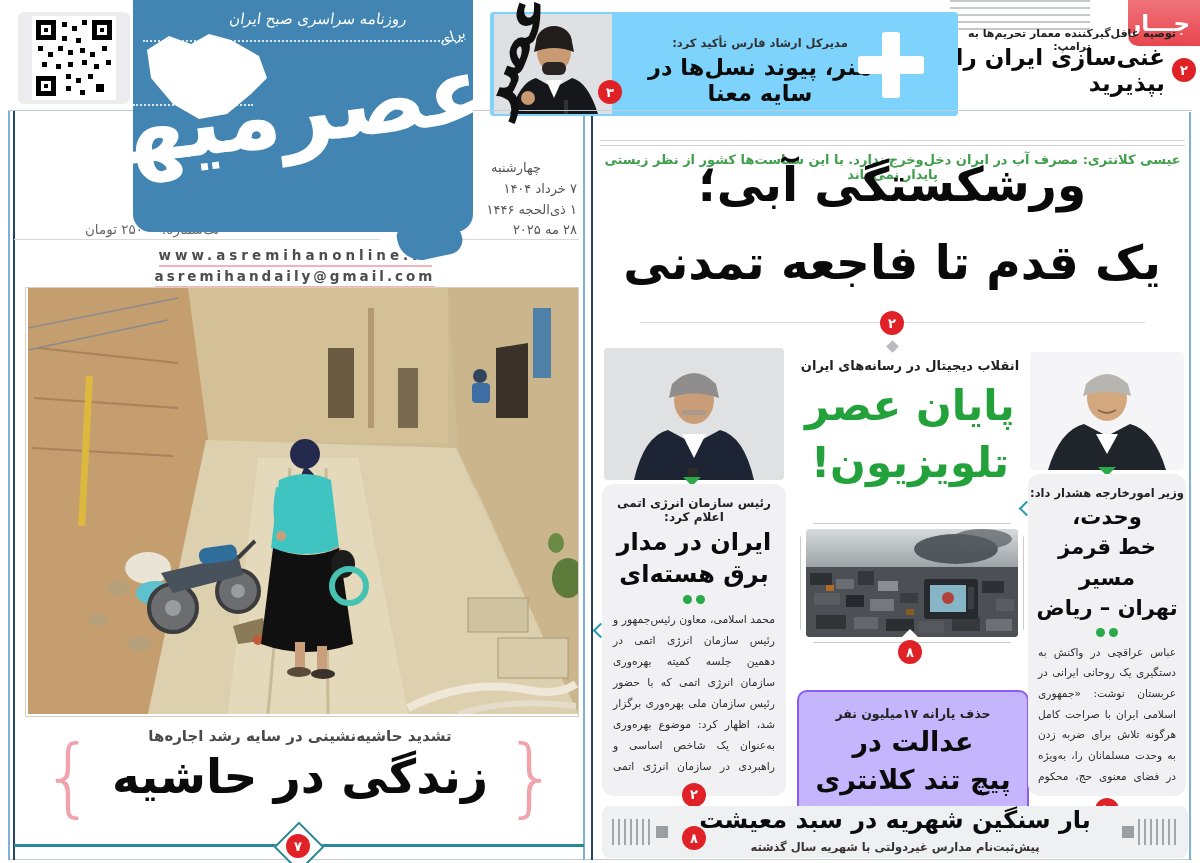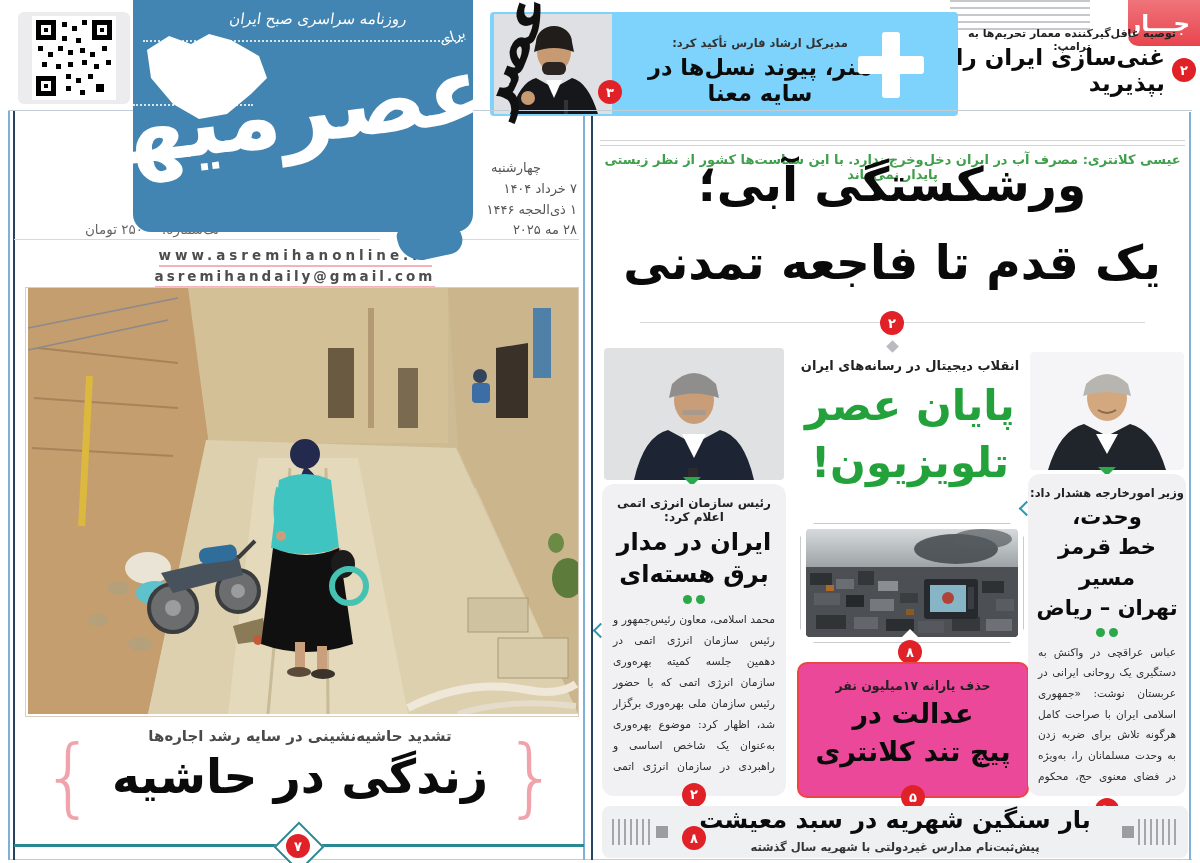--- a/index.html
+++ b/index.html
@@ -309,21 +309,21 @@
       </g>
       <rect x="118" y="50" width="54" height="40" rx="3" fill="#26292d"></rect>
       <rect x="124" y="56" width="36" height="27" fill="#86b6c6"></rect>
       <circle cx="142" cy="69" r="6" fill="#b0423a"></circle>
       <rect x="162" y="58" width="6" height="22" fill="#3a3d41"></rect>
     </svg>
     <div class="whitechev" style="position:absolute;left:96px;bottom:0;"></div>
   </div>
   <div class="b badge" style="left:898px;top:640px;">۸</div>
 
-  <div class="b" style="left:797px;top:662px;width:228px;height:132px;background:#ec4899;border:2px solid #ef4444;border-radius:10px;">
+  <div class="b" style="left:797px;top:690px;width:228px;height:132px;background:#c4b5fd;border:2px solid #8b5cf6;border-radius:10px;">
     <div class="center kicker" style="padding-top:14px;font-size:12.5px;">حذف یارانه ۱۷میلیون نفر</div>
     <div class="center headline" style="font-size:27px;line-height:1.4;margin-top:2px;">
       <div>عدالت در</div>
       <div>پیچ تند کلانتری</div>
     </div>
     <div class="badge" style="position:absolute;left:102px;bottom:-13px;">۵</div>
   </div>
 
   <div class="b" style="left:1030px;top:352px;width:154px;height:118px;overflow:hidden;border-radius:4px;">
     <svg width="154" height="118" viewBox="0 0 154 118">

